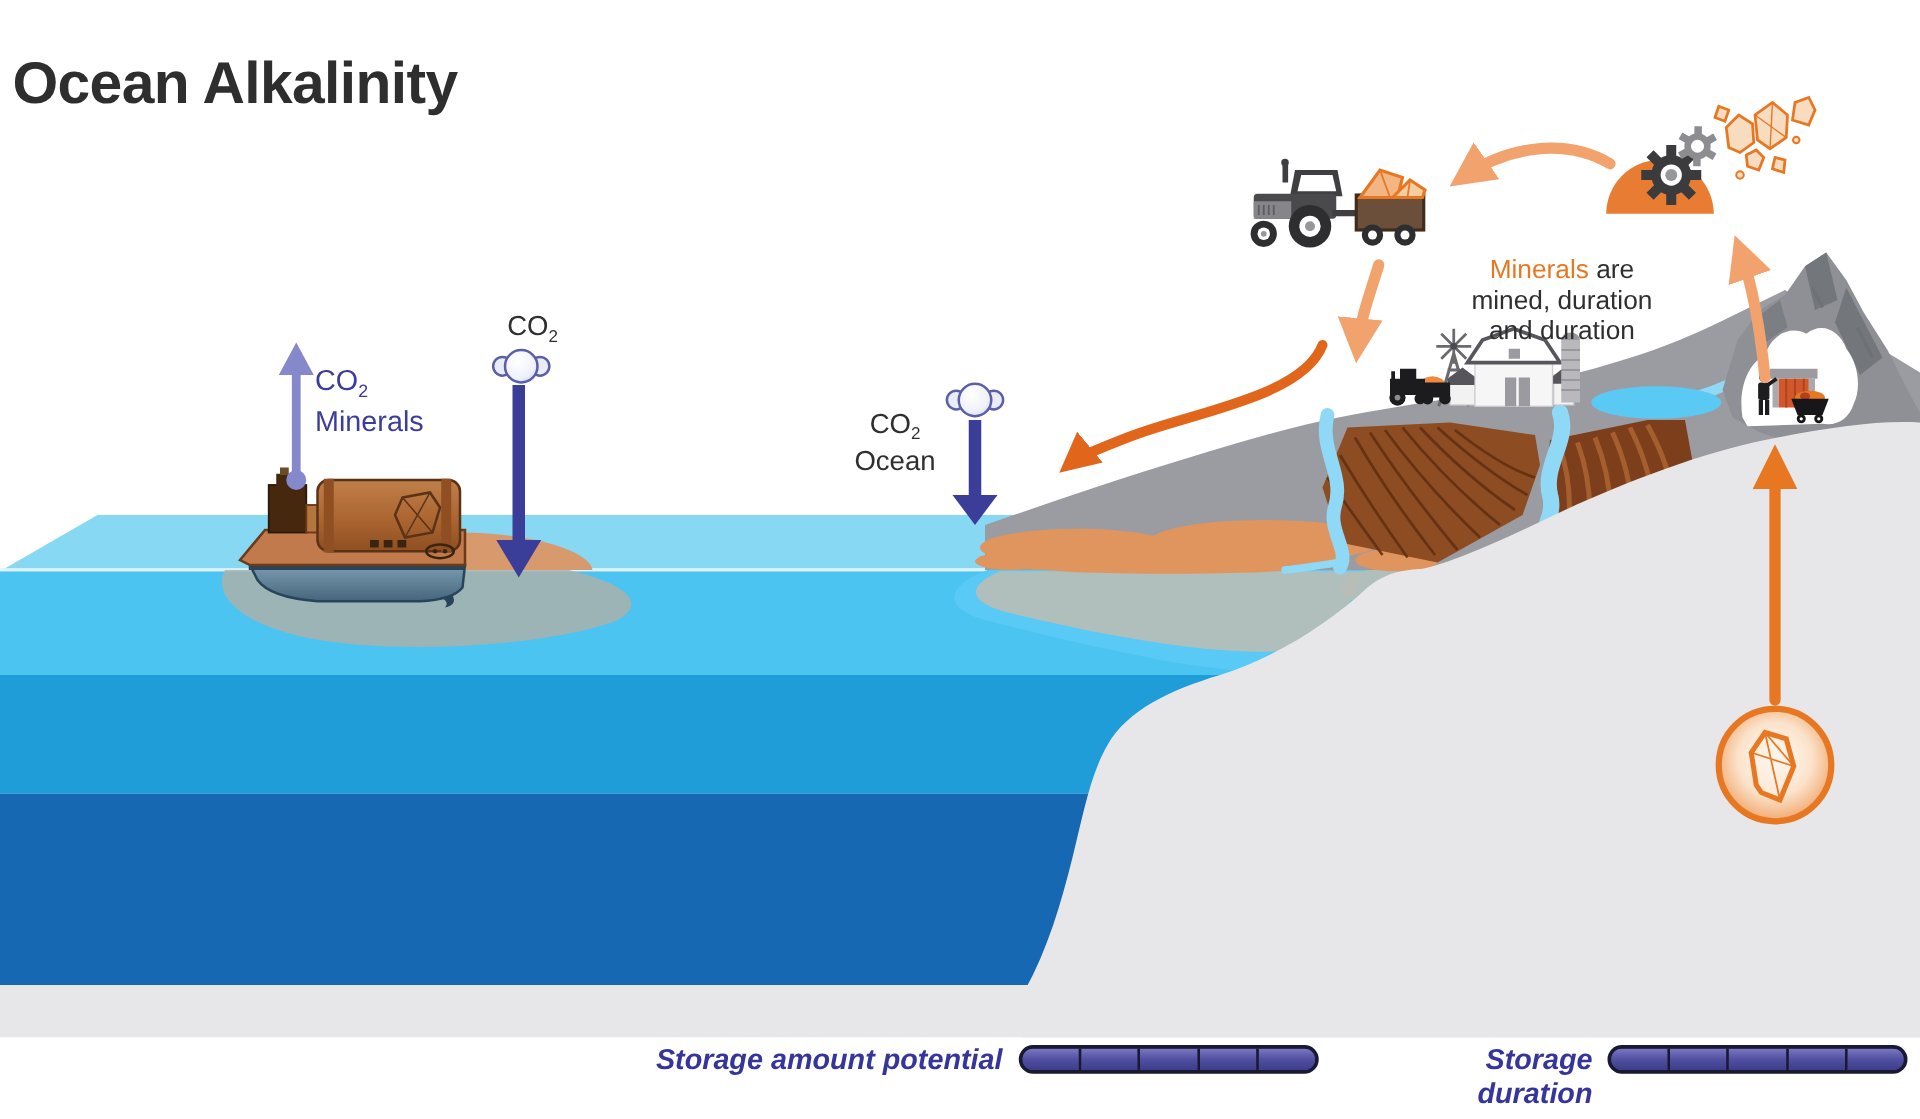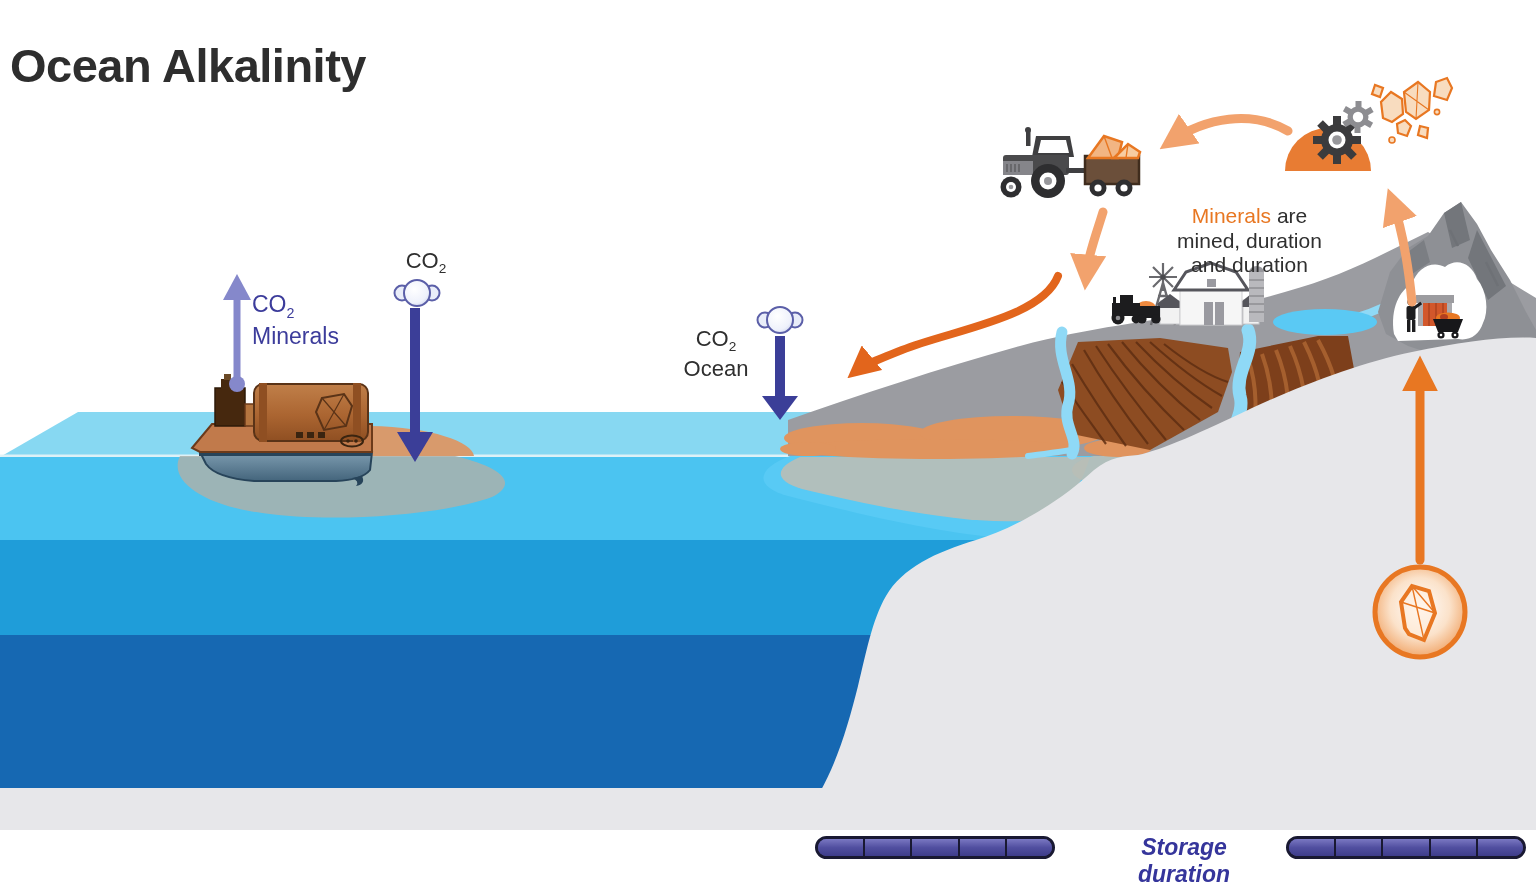--- a/index.html
+++ b/index.html
@@ -13,21 +13,21 @@
   .dark-label{color:#2f2f2f;font-size:22px;line-height:1.22;}
   .co2-emissions{left:252px;top:290px;}
   .co2-surface{left:396px;top:248px;width:60px;text-align:center;}
   .co2-uptake{left:660px;top:326px;width:112px;text-align:center;}
   .minerals-caption{left:1152px;top:182px;width:195px;text-align:center;color:#2f2f2f;
                     font-size:21px;line-height:1.17;margin-top:22px;}
   .minerals-caption .hl{color:#e87722;}
   sub{font-size:62%;}
   .legend-label{font-size:23px;font-style:italic;font-weight:700;color:#35359b;top:834px;}
   .legend-label.first{left:520px;width:282px;text-align:right;}
-  .legend-label.second{left:1094px;width:180px;text-align:center;}
+  .legend-label.second{left:1094px;width:180px;text-align:right;}
   .pill{position:absolute;top:836px;width:240px;height:23px;border:3px solid #191932;border-radius:14px;
         display:flex;overflow:hidden;box-sizing:border-box;background:#4e4d9e;}
   .pill.first{left:815px;}
   .pill.second{left:1286px;}
   .seg{flex:1;background:linear-gradient(#7a78c2 0%,#514fa0 50%,#3e3d8b 100%);}
   .seg+.seg{border-left:2.5px solid #191932;}
 </style>
 </head>
 <body>
 
@@ -359,20 +359,21 @@
     <span>CO</span><sub>2</sub><br>
     <span>Ocean</span>
   </div>
 
   <div class="abs minerals-caption">
     <span class="hl">Minerals</span><span> are</span><br>
     <span>mined, duration</span><br>
     <span>and duration</span>
   </div>
 
+  <div class="abs legend-label first">Storage amount potential</div>
   <div class="pill first">
       <div class="seg filled"></div>
       <div class="seg filled"></div>
       <div class="seg filled"></div>
       <div class="seg filled"></div>
       <div class="seg filled"></div>
     </div>
   <div class="abs legend-label second">Storage duration</div>
   <div class="pill second">
       <div class="seg filled"></div>

